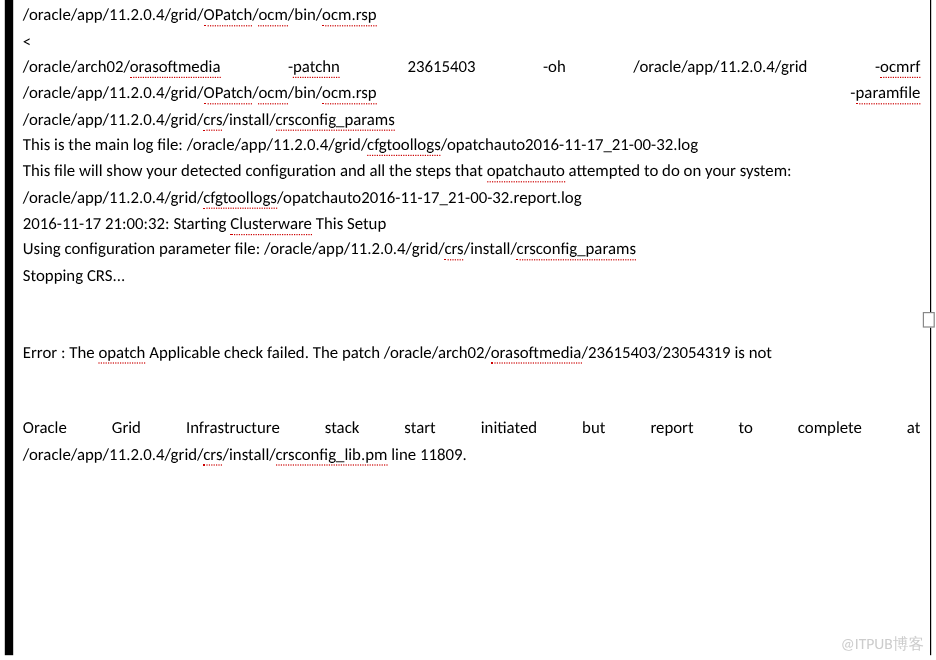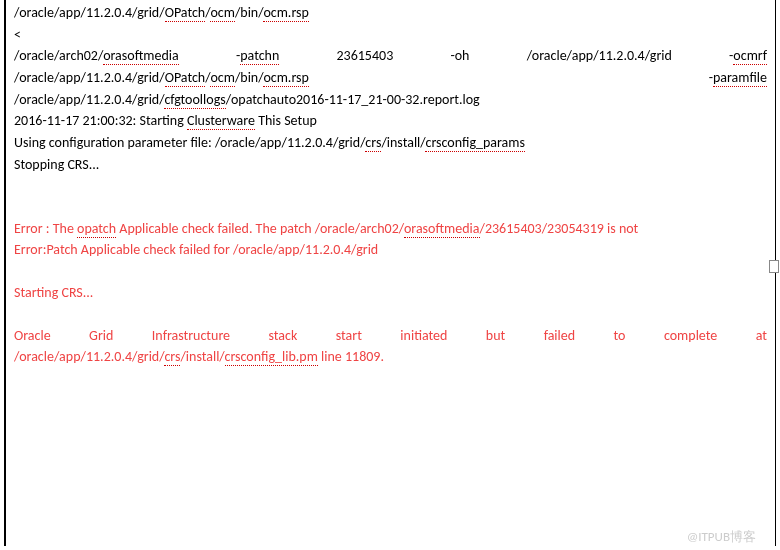--- a/index.html
+++ b/index.html
@@ -7,52 +7,52 @@
     padding: 0;
     font-family: Calibri, Arial, sans-serif;
     font-size: 14px;
     background: #fff;
     width: 780px;
     height: 550px;
     overflow: hidden;
     position: relative;
   }
   .page {
-    border-left: 2px solid #000000;
+    border-left: 7px solid #000000;
     border-right: 1px solid #000;
     margin: 0 4px;
     padding: 2px 8px 6px 8px;
     height: 546px;
     box-sizing: border-box;
     position: relative;
   }
   .line {
     line-height: 1.55;
     white-space: nowrap;
   }
   .just {
     display: flex;
     justify-content: space-between;
   }
   .just span { white-space: nowrap; }
   .sp { border-bottom: 1px dotted #c00; }
-  .red { color: #ef4444; }
+  .red { color: #000000; }
   .blank { height: 21px; }
   .handle {
     position: absolute;
     right: -4px;
     top: 260px;
     width: 8px;
     height: 11px;
     background: #fff;
     border: 1px solid #888;
   }
   .watermark {
     position: absolute;
-    right: 24px;
+    right: 10px;
     bottom: 4px;
     color: #ccc;
     font-size: 13px;
     pointer-events: none;
   }
 </style>
 </head>
 <body>
 
 <div class="page">
@@ -71,22 +71,31 @@
     <span>-oh</span>
     <span>/oracle/app/11.2.0.4/grid</span>
     <span><span>-</span><span class="sp">ocmrf</span></span>
   </div>
 
   <div class="line just">
     <span><span>/oracle/app/11.2.0.4/grid/</span><span class="sp">OPatch</span><span>/</span><span class="sp">ocm</span><span>/bin/</span><span class="sp">ocm.rsp</span></span>
     <span><span>-</span><span class="sp">paramfile</span></span>
   </div>
 
+  <div class="line">
+    <span>/oracle/app/11.2.0.4/grid/</span><span class="sp">crs</span><span>/install/</span><span class="sp">crsconfig_params</span>
+  </div>
 
+  <div class="line">
+    <span>This is the main log file: /oracle/app/11.2.0.4/grid/</span><span class="sp">cfgtoollogs</span><span>/opatchauto2016-11-17_21-00-32.log</span>
+  </div>
 
+  <div class="line">
+    <span>This file will show your detected configuration and all the steps that </span><span class="sp">opatchauto</span><span> attempted to do on your system:</span>
+  </div>
 
   <div class="line">
     <span>/oracle/app/11.2.0.4/grid/</span><span class="sp">cfgtoollogs</span><span>/opatchauto2016-11-17_21-00-32.report.log</span>
   </div>
 
   <div class="line">
     <span>2016-11-17 21:00:32: Starting </span><span class="sp">Clusterware</span><span> This Setup</span>
   </div>
 
   <div class="line">
@@ -98,37 +107,35 @@
   <div class="blank"></div>
 
 
   <div class="blank"></div>
 
   <div class="line red">
     <span>Error : The </span><span class="sp">opatch</span><span> Applicable  check  failed.     The  patch /oracle/arch02/</span><span class="sp">orasoftmedia</span><span>/23615403/23054319  is  not</span>
   </div>
 
 
-  <div class="line red">Error:Patch Applicable check failed for /oracle/app/11.2.0.4/grid</div>
 
   <div class="blank"></div>
 
-  <div class="line red">Starting CRS...</div>
 
   <div class="blank"></div>
 
   <div class="line red just">
     <span>Oracle</span>
     <span>Grid</span>
     <span>Infrastructure</span>
     <span>stack</span>
     <span>start</span>
     <span>initiated</span>
     <span>but</span>
-    <span>failed</span>
+    <span>report</span>
     <span>to</span>
     <span>complete</span>
     <span>at</span>
   </div>
 
   <div class="line red">
     <span>/oracle/app/11.2.0.4/grid/</span><span class="sp">crs</span><span>/install/</span><span class="sp">crsconfig_lib.pm</span><span> line 11809.</span>
   </div>
 
   <div class="handle"></div>

